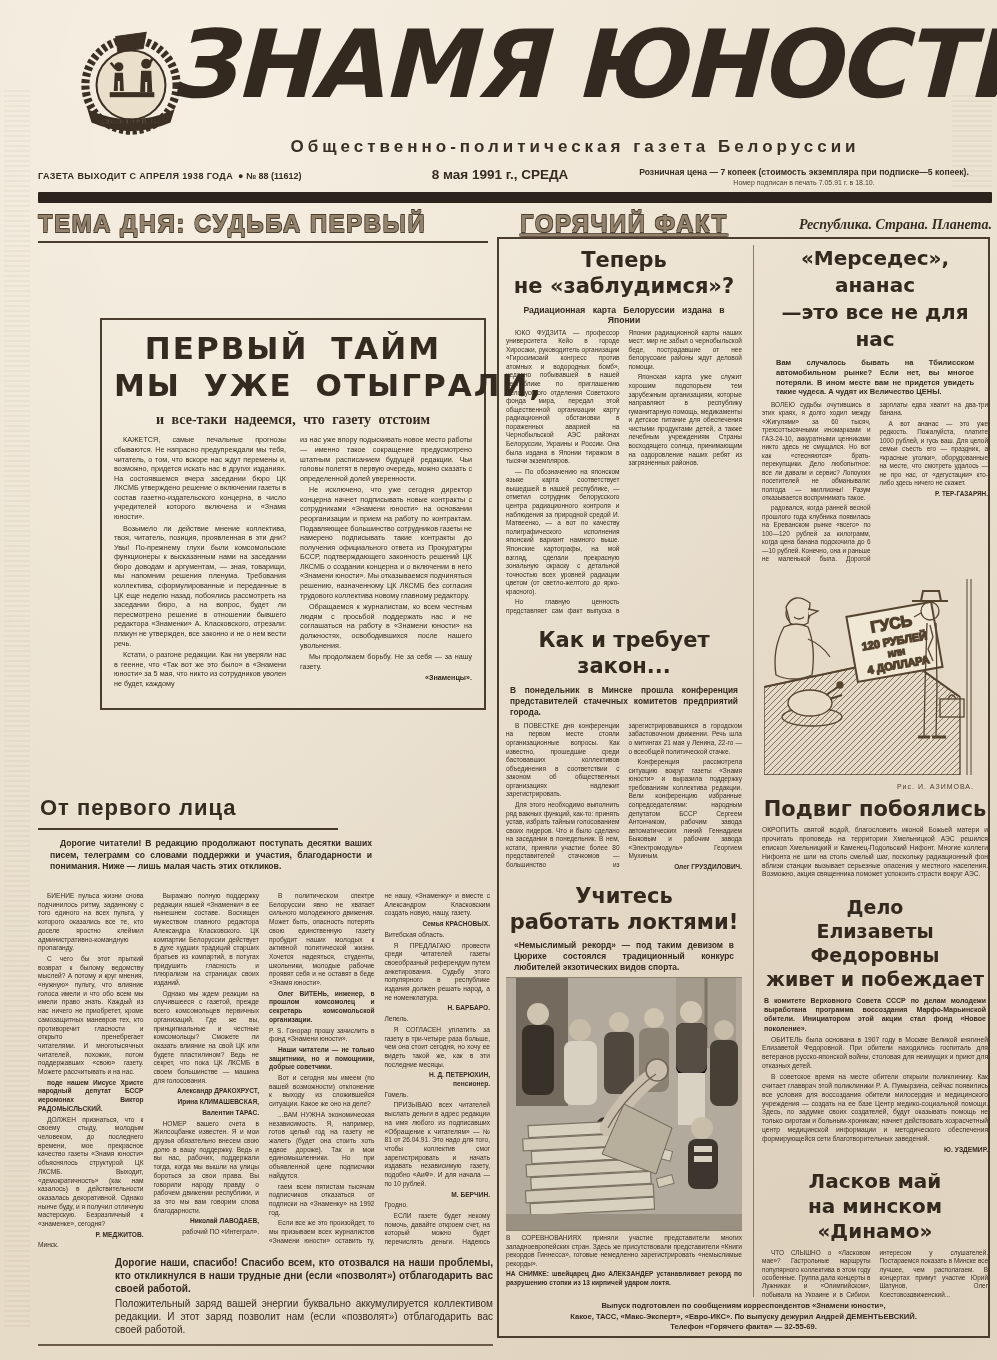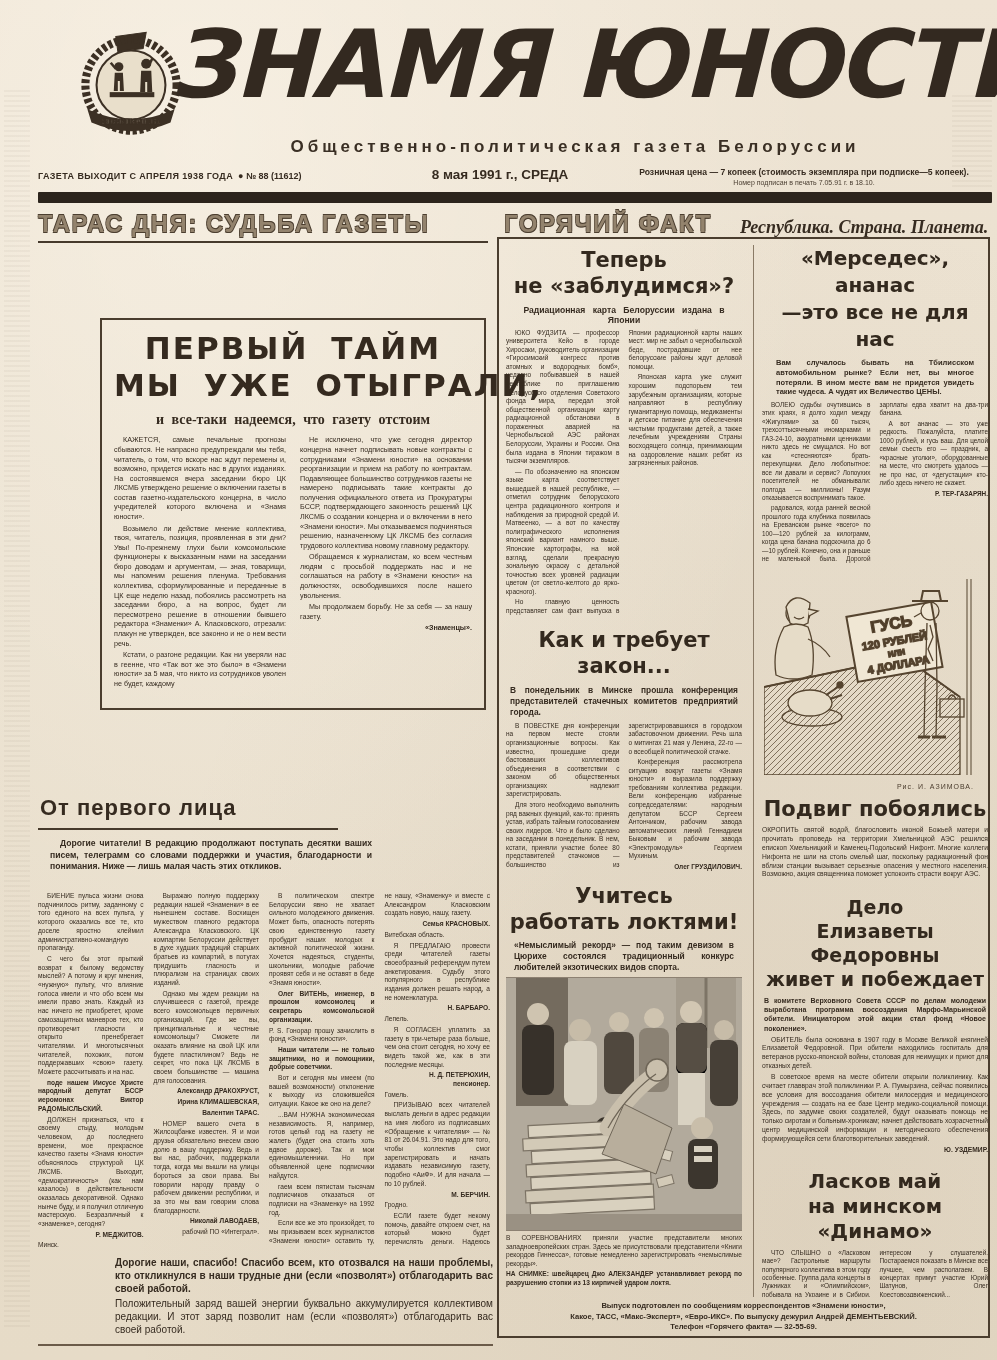--- a/index.html
+++ b/index.html
@@ -20,23 +20,23 @@
   #founded{left:38px;top:171px;font-size:9px;font-weight:bold;letter-spacing:.4px;}
   #issue{left:238px;top:171px;font-size:9px;font-weight:bold;}
   #dateline{left:380px;top:167px;width:240px;text-align:center;font-size:13.5px;font-weight:bold;}
   #priceline{left:618px;top:167px;width:372px;text-align:center;font-size:8.6px;font-weight:bold;line-height:1.25;}
   #printline{left:618px;top:179px;width:372px;text-align:center;font-size:7px;color:#4a3e31;}
   #topbar{left:38px;top:192px;width:954px;height:11px;background:#2c241c;border-radius:1px;}
   
   .banner{font-weight:bold;font-size:24px;letter-spacing:1.5px;color:#93836d;
     text-shadow:.6px .6px 0 #4c3f30,-.6px -.6px 0 #4c3f30,.6px -.6px 0 #4c3f30,-.6px .6px 0 #4c3f30;}
   #banner-theme{left:38px;top:210px;}
-  #banner-hot{left:504px;top:210px;}
-  #tagline{left:740px;top:217px;width:252px;text-align:left;font-family:"Liberation Serif",serif;
-    font-weight:bold;font-style:italic;font-size:18px;}
+  #banner-hot{left:520px;top:210px;text-decoration:underline;}
+  #tagline{left:740px;top:217px;width:252px;text-align:right;font-family:"Liberation Serif",serif;
+    font-weight:bold;font-style:italic;font-size:14px;}
   #theme-rule{left:38px;top:241px;width:450px;height:2px;background:#463a2c;}
   
   #lead-box{left:100px;top:318px;width:386px;height:392px;border:2px solid #4a3d2e;padding:10px 12px;box-sizing:border-box;}
   #lead-box .hl{font-family:"DejaVu Sans",sans-serif;font-weight:bold;font-size:31px;line-height:1.2;
     letter-spacing:2px;word-spacing:10px;color:#352a1f;text-align:center;white-space:nowrap;}
   #lead-sub{margin:8px 0 7px;text-align:center;font-family:"Liberation Serif",serif;font-weight:bold;font-size:14px;word-spacing:4px;}
   .flow{text-align:justify;}
   .flow p{margin:0 0 2px;text-indent:9px;}
   .flow p.nf{text-indent:0;}
   .flow p.b{font-weight:bold;}
@@ -113,33 +113,34 @@
 
   <div id="title" class="abs">ЗНАМЯ ЮНОСТИ</div>
   <div id="subtitle" class="abs">Общественно-политическая газета Белоруссии</div>
   <div id="founded" class="abs">ГАЗЕТА ВЫХОДИТ С АПРЕЛЯ 1938 ГОДА</div>
   <div id="issue" class="abs">● № 88 (11612)</div>
   <div id="dateline" class="abs">8 мая 1991 г., СРЕДА</div>
   <div id="priceline" class="abs">Розничная цена — 7 копеек (стоимость экземпляра при подписке—5 копеек).</div>
   <div id="printline" class="abs">Номер подписан в печать 7.05.91 г. в 18.10.</div>
   <div id="topbar" class="abs"></div>
 
-  <div id="banner-theme" class="abs banner">ТАРАС ДНЯ: СУДЬБА ГАЗЕТЫ</div>
+  <div id="banner-theme" class="abs banner">ТЕМА ДНЯ: СУДЬБА ПЕРВЫЙ</div>
   <div id="banner-hot" class="abs banner">ГОРЯЧИЙ ФАКТ</div>
   <div id="tagline" class="abs">Республика. Страна. Планета.</div>
   <div id="theme-rule" class="abs"></div>
 
   <div id="lead-box" class="abs">
     <div class="hl">ПЕРВЫЙ ТАЙМ</div>
     <div class="hl">МЫ УЖЕ ОТЫГРАЛИ,</div>
     <div id="lead-sub">и все-таки   надеемся, что газету отстоим</div>
     <div id="lead-body" class="flow">
         <p>КАЖЕТСЯ, самые печальные прогнозы сбываются. Не напрасно предупреждали мы тебя, читатель, о том, что вскоре нас ждут перемены и, возможно, придется искать нас в других изданиях. На состоявшемся вчера заседании бюро ЦК ЛКСМБ утверждено решение о включении газеты в состав газетно-издательского концерна, в число учредителей которого включена и «Знамя юности».</p>
         <p>Возымело ли действие мнение коллектива, твоя, читатель, позиция, проявленная в эти дни? Увы! По-прежнему глухи были комсомольские функционеры к высказанным нами на заседании бюро доводам и аргументам, — зная, товарищи, мы напомним решения пленума. Требования коллектива, сформулированные и переданные в ЦК еще неделю назад, побоялись рассмотреть на заседании бюро, а на вопрос, будет ли пересмотрено решение в отношении бывшего редактора «Знаменки» А. Класковского, отрезали: плакун не утвержден, все законно и не о нем вести речь.</p>
         <p>Кстати, о разгоне редакции. Как ни уверяли нас в геенне, что «Так вот же это было» в «Знамени юности» за 5 мая, что никто из сотрудников уволен не будет, каждому</p>
+        <p class="nf">из нас уже впору подыскивать новое место работы — именно такое сокращение предусмотрено штатным расписанием будущей редакции. Чьи головы полетят в первую очередь, можно сказать с определенной долей уверенности.</p>
         <p>Не исключено, что уже сегодня директор концерна начнет подписывать новые контракты с сотрудниками «Знамени юности» на основании реорганизации и прием на работу по контрактам. Подавляющее большинство сотрудников газеты не намерено подписывать такие контракты до получения официального ответа из Прокуратуры БССР, подтверждающего законность решений ЦК ЛКСМБ о создании концерна и о включении в него «Знамени юности». Мы отказываемся подчиняться решению, назначенному ЦК ЛКСМБ без согласия трудового коллектива новому главному редактору.</p>
         <p>Обращаемся к журналистам, ко всем честным людям с просьбой поддержать нас и не соглашаться на работу в «Знамени юности» на должностях, освободившихся после нашего увольнения.</p>
         <p>Мы продолжаем борьбу. Не за себя — за нашу газету.</p>
         <p class="b r">«Знаменцы».</p>
       </div>
   </div>
 
   <div id="fp-head" class="abs">От первого лица</div>
   <div id="fp-rule" class="abs"></div>
   <div id="fp-lead" class="abs">Дорогие читатели! В редакцию продолжают поступать десятки ваших писем, телеграмм со словами поддержки и участия, благодарности и понимания. Ниже — лишь малая часть этих откликов.</div>

